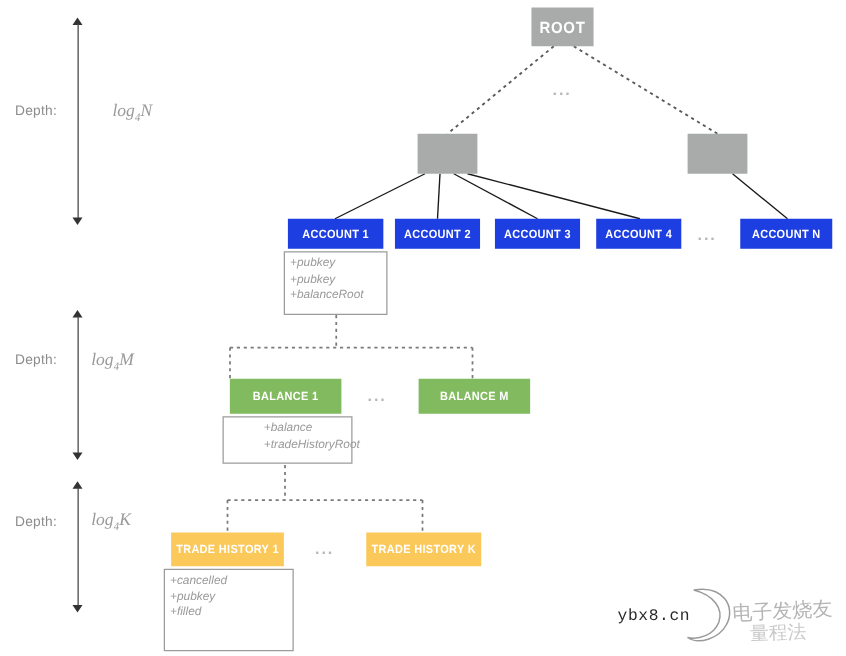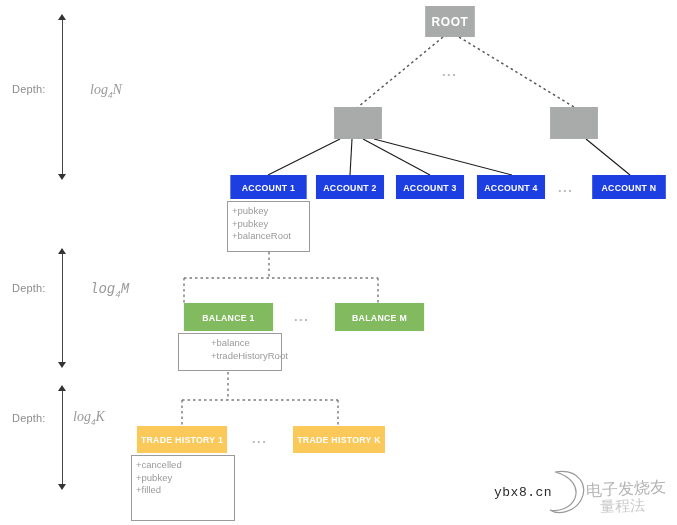--- a/index.html
+++ b/index.html
@@ -68,21 +68,21 @@
     position:absolute;
     box-sizing:border-box;
     background:#ffffff;
     border:1px solid #9b9b9b;
     padding:3px 4px 3px 4px;
     font-size:9.5px;
     line-height:12.5px;
     color:#9a9a9a;
     font-family:"Liberation Sans",sans-serif;
   }
-  .attrs div{white-space:nowrap;}
+  .attrs div{white-space:nowrap;font-style:italic;}
 
   
   .ellip{
     position:absolute;
     color:#b8b8b8;
     font-size:13px;
     letter-spacing:1.5px;
     font-weight:bold;
     white-space:nowrap;
   }
@@ -154,21 +154,21 @@
   <div class="depth-formula" style="left:90px;top:82px;">
     <span>log</span><sub>4</sub><span>N</span>
   </div>
 
   <div class="darrow" style="left:56px;top:248px;height:120px;">
     <div class="head up"></div>
     <div class="shaft"></div>
     <div class="head down"></div>
   </div>
   <div class="depth-label" style="left:12px;top:282px;">Depth:</div>
-  <div class="depth-formula" style="left:90px;top:281px;font-family:Liberation Mono, monospace;">
+  <div class="depth-formula" style="left:73px;top:281px;">
     <span>log</span><sub>4</sub><span>M</span>
   </div>
 
   <div class="darrow" style="left:56px;top:385px;height:105px;">
     <div class="head up"></div>
     <div class="shaft"></div>
     <div class="head down"></div>
   </div>
   <div class="depth-label" style="left:12px;top:412px;">Depth:</div>
   <div class="depth-formula" style="left:73px;top:409px;">

